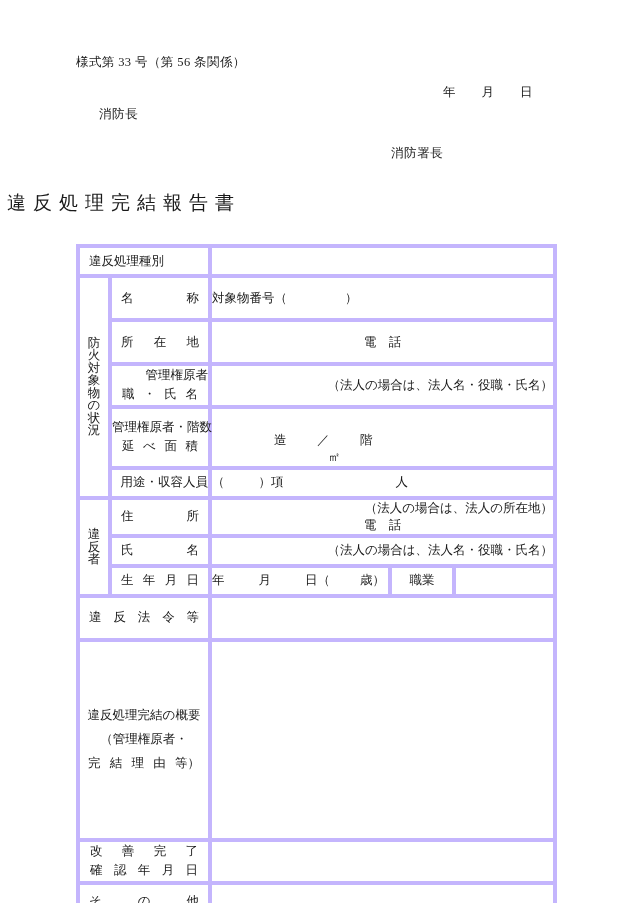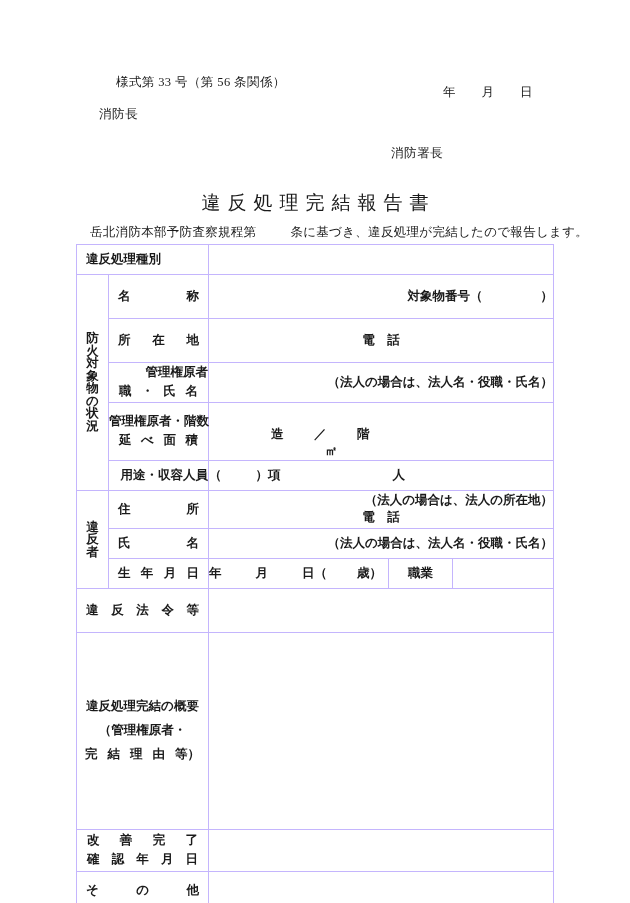--- a/index.html
+++ b/index.html
@@ -17,25 +17,24 @@
   }
   .page {
     position: absolute;
     inset: 0;
   }
 
   
   .form-no {
     position: absolute;
     left: 76px;
-    top: 74px;
+    top: 54px;
     font-size: 12.5px;
     letter-spacing: 0.4px;
     white-space: nowrap;
-    margin-left: 40px;
   }
   .date-line {
     position: absolute;
     left: 443px;
     top: 84px;
     font-size: 12.5px;
     white-space: nowrap;
   }
   .date-line span { display: inline-block; }
   .date-line .gap-y { width: 26px; }
@@ -57,21 +56,21 @@
     letter-spacing: 0.6px;
     white-space: nowrap;
   }
 
   
   .doc-title {
     position: absolute;
     left: 0;
     right: 0;
     top: 190px;
-    text-align: center;
+    text-align: left;
     font-size: 19px;
     letter-spacing: 7px;
     text-indent: 7px;
     font-weight: 500;
     white-space: nowrap;
   }
 
   .lead-sentence {
     position: absolute;
     left: 90px;
@@ -86,24 +85,23 @@
   .form-table {
     position: absolute;
     left: 76px;
     top: 244px;
     width: 477px;
     border-collapse: collapse;
     table-layout: fixed;
     font-size: 12.5px;
   }
   .form-table td {
-    border: 1px solid #c4b5fd;
+    border: 4px solid #c4b5fd;
     padding: 0;
     vertical-align: middle;
-    font-weight: bold;
   }
 
   
   .rail {
     width: 32px;
     text-align: center;
     padding: 4px 0;
   }
   .rail .vtext {
     display: flex;
@@ -138,21 +136,21 @@
   .row-h44 { height: 44px; }
   .row-h30 { height: 30px; }
 
   .right-note {
     text-align: right;
     padding-right: 8px;
     white-space: nowrap;
   }
 
   .obj-no {
-    text-align: right;
+    text-align: left;
     padding-top: 16px;
     white-space: nowrap;
   }
   .obj-no .paren-gap { display: inline-block; width: 58px; }
 
   .tel-note {
     text-align: center;
     padding-top: 16px;
     white-space: nowrap;
   }
@@ -245,23 +243,20 @@
   <div class="date-line">
     <span>年</span><span class="gap-y"></span><span>月</span><span class="gap-m"></span><span>日</span>
   </div>
 
   <div class="addressee-chief">消防長</div>
 
   <div class="reporter-station">消防署長</div>
 
   <div class="doc-title">違反処理完結報告書</div>
 
-  <div class="lead-sentence">
-    <span>岳北消防本部予防査察規程第</span><span class="blank-art"></span><span>条に基づき、違反処理が完結したので報告します。</span>
-  </div>
 
   <table class="form-table">
     <colgroup>
       <col style="width:32px">
       <col style="width:100px">
       <col style="width:180px">
       <col style="width:64px">
       <col style="width:101px">
     </colgroup>
     <tbody>

